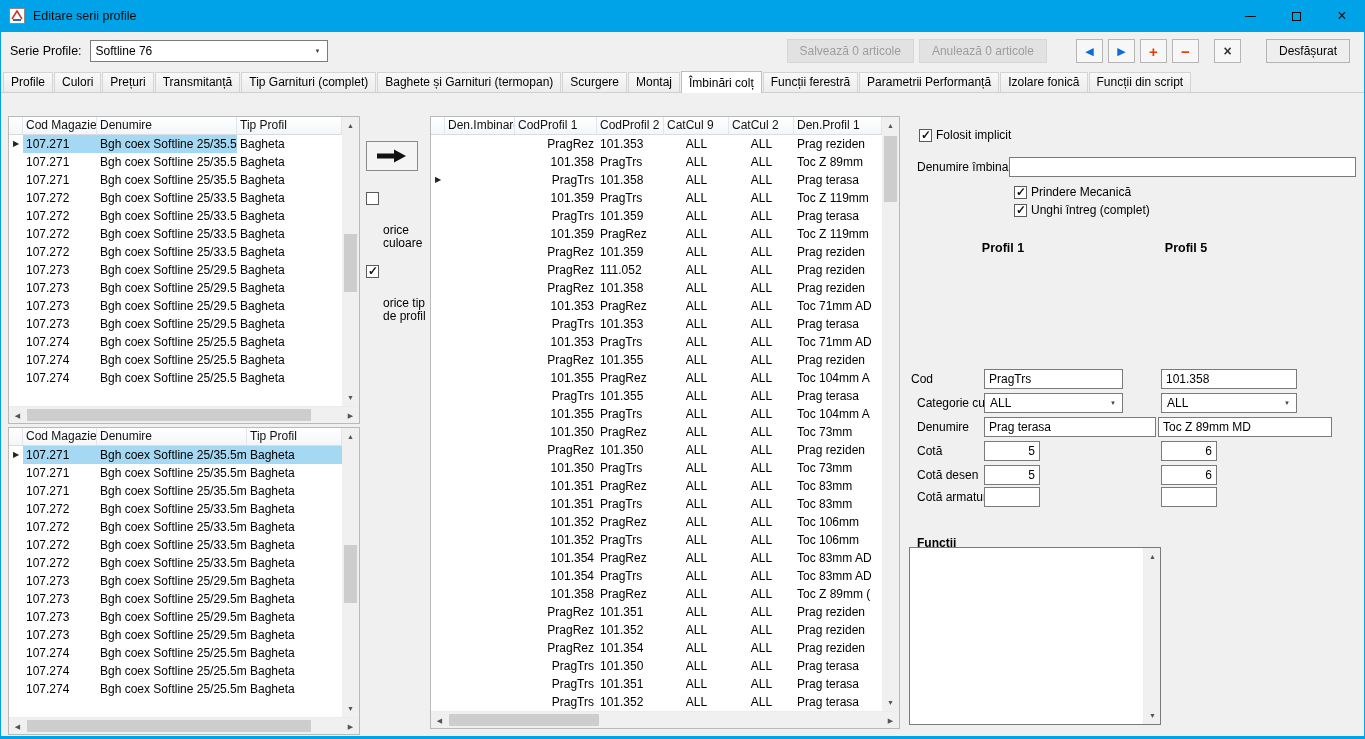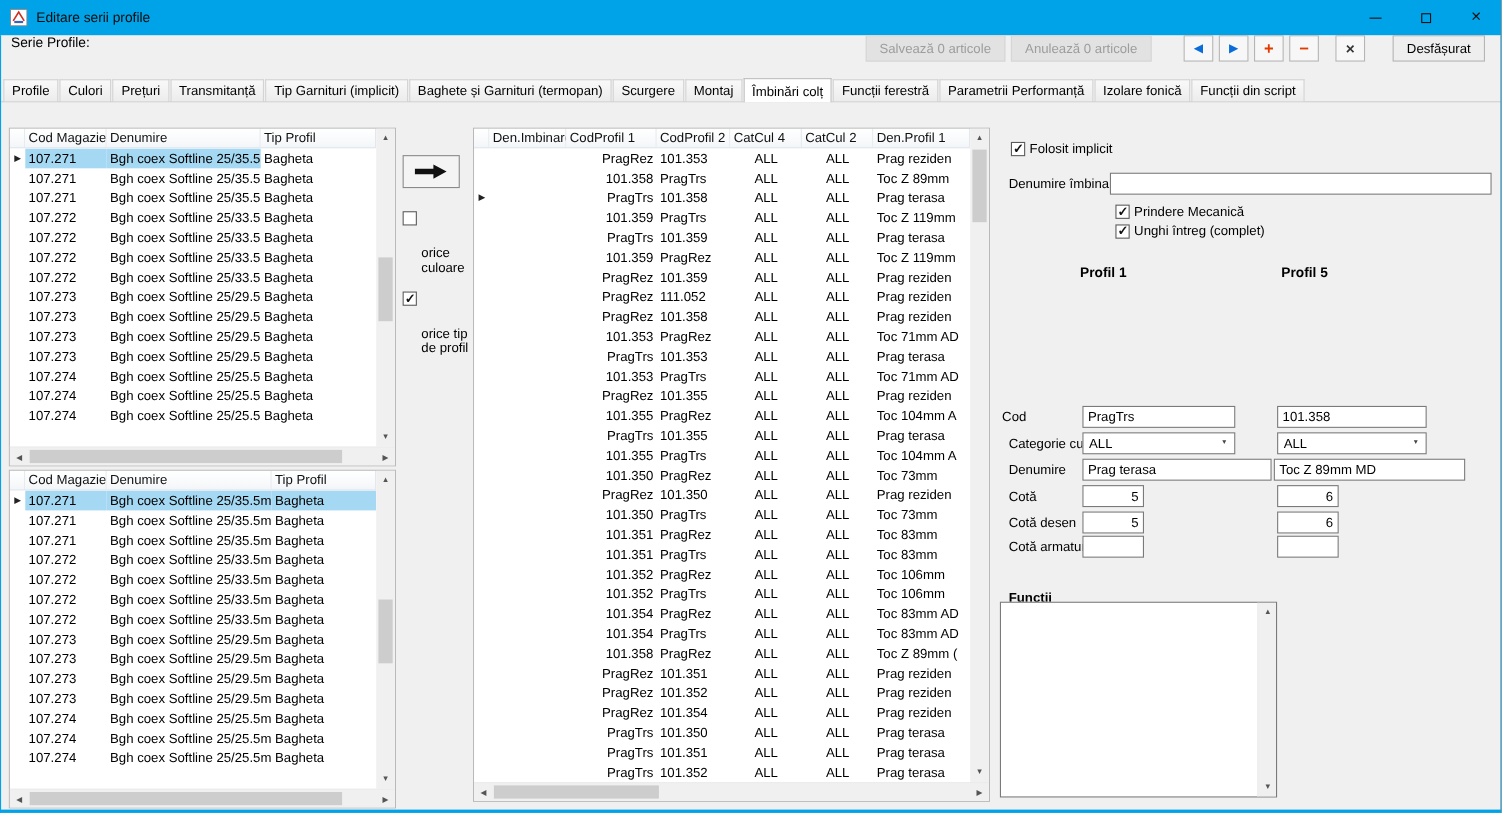--- a/index.html
+++ b/index.html
@@ -15,21 +15,21 @@
   .win-btn { width:46px; height:100%; display:flex; align-items:center; justify-content:center; color:#101010; }
   .min-glyph { width:11px; height:1px; background:#101010; display:inline-block; }
   .max-glyph { width:9px; height:9px; border:1px solid #101010; display:inline-block; }
   .close-glyph { font-size:16px; line-height:1; }
 
   
   .menubar { height:21px; background:#fdfdfd; display:flex; align-items:center; padding-left:2px; }
   .menu-item { padding:3px 9px; font-size:12.5px; }
 
   
-  .toolbar { height:38px; display:flex; align-items:flex-start; padding:0 15px 0 10px; gap:5px; }
+  .toolbar { height:38px; display:flex; align-items:center; padding:0 15px 0 10px; gap:5px; }
   .tb-label { font-size:12.5px; margin-right:3px; white-space:nowrap; }
   .combo { position:relative; background:#fff; border:1px solid #7a7a7a; height:22px;
            display:flex; align-items:center; padding:0 20px 0 5px; }
   .serie-combo { width:238px; }
   .combo-text { white-space:nowrap; overflow:hidden; }
   .combo-btn { position:absolute; right:0; top:0; width:18px; height:100%; display:flex;
                align-items:center; justify-content:center; font-size:6px; color:#444; }
   .tb-spacer { flex:1; }
   .btn { height:24px; border:1px solid #b5b5b5; background:#eeeeee; font-size:12px; padding:0 12px;
          font-family:inherit; display:flex; align-items:center; justify-content:center; white-space:nowrap; }
@@ -125,20 +125,24 @@
         </div>
       <div class="win-btn">
           <span class="close-glyph">×</span>
         </div>
     </div>
   </div>
 
 
   <div class="toolbar">
     <span class="tb-label">Serie Profile:</span>
+    <div class="combo serie-combo">
+      <span class="combo-text">Softline 76</span>
+      <span class="combo-btn">▼</span>
+    </div>
     <div class="tb-spacer"></div>
     <button class="btn disabled">Salvează 0 articole</button>
     <button class="btn disabled">Anulează 0 articole</button>
     <button class="btn sq ml24">
         <span class="glyph-blue">◀</span>
       </button>
     <button class="btn sq">
         <span class="glyph-blue">▶</span>
       </button>
     <button class="btn sq">
@@ -151,21 +155,21 @@
         <span class="glyph-x">×</span>
       </button>
     <button class="btn ml20">Desfășurat</button>
   </div>
 
   <div class="tabbar">
       <div class="tab">Profile</div>
       <div class="tab">Culori</div>
       <div class="tab">Prețuri</div>
       <div class="tab">Transmitanță</div>
-      <div class="tab">Tip Garnituri (implicit)</div>
+      <div class="tab">Tip Garnituri (complet)</div>
       <div class="tab">Baghete și Garnituri (termopan)</div>
       <div class="tab">Scurgere</div>
       <div class="tab">Montaj</div>
       <div class="tab active">Îmbinări colț</div>
       <div class="tab">Funcții ferestră</div>
       <div class="tab">Parametrii Performanță</div>
       <div class="tab">Izolare fonică</div>
       <div class="tab">Funcții din script</div>
     </div>
 
@@ -428,21 +432,21 @@
   </div>
 
   <div class="grid" style="left:430px; top:116px; width:470px; height:613px;">
     <div class="grid-body">
       <div class="grid-content">
         <div class="ghead">
             <div class="hcell selcol"></div>
             <div class="hcell" style="width: 70px;">Den.Imbinare</div>
             <div class="hcell" style="width: 82px;">CodProfil 1</div>
             <div class="hcell" style="width: 67px;">CodProfil 2</div>
-            <div class="hcell" style="width: 65px;">CatCul 4</div>
+            <div class="hcell" style="width: 65px;">CatCul 9</div>
             <div class="hcell" style="width: 65px;">CatCul 2</div>
             <div class="hcell" style="width: 88px;">Den.Profil 1</div>
           </div>
         <div class="grows">
             <div class="grow">
               <div class="gcell selcol"></div>
               <div class="gcell" style="width: 70px;"></div>
               <div class="gcell right" style="width: 82px;">PragRez</div>
               <div class="gcell" style="width: 67px;">101.353</div>
               <div class="gcell center" style="width: 65px;">ALL</div>

